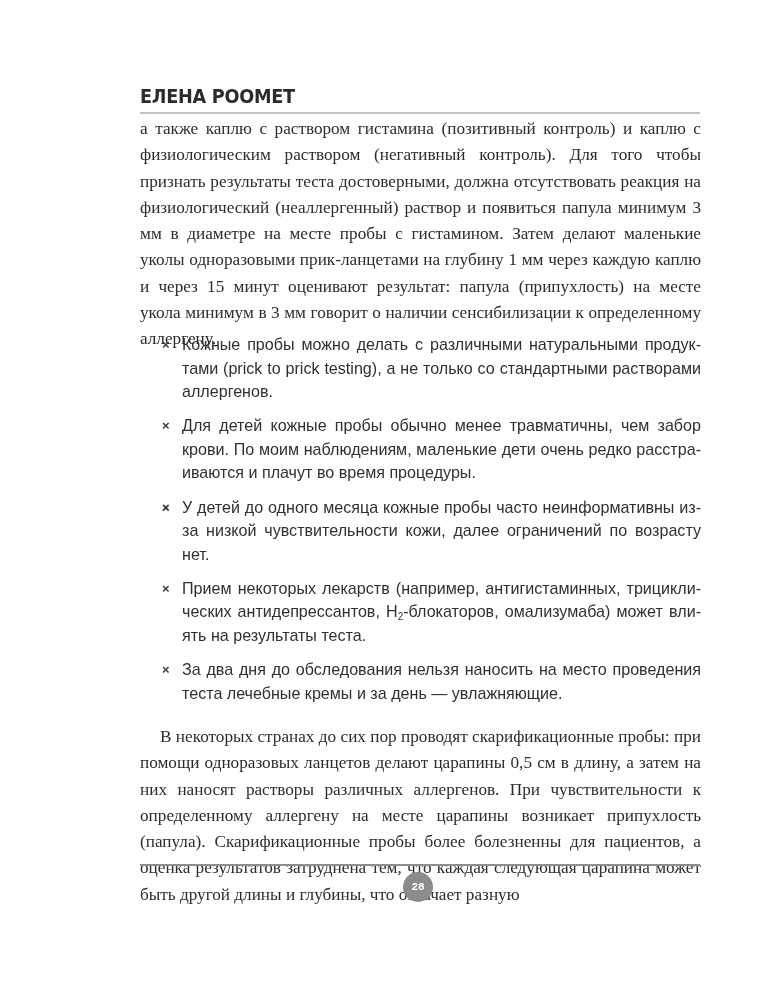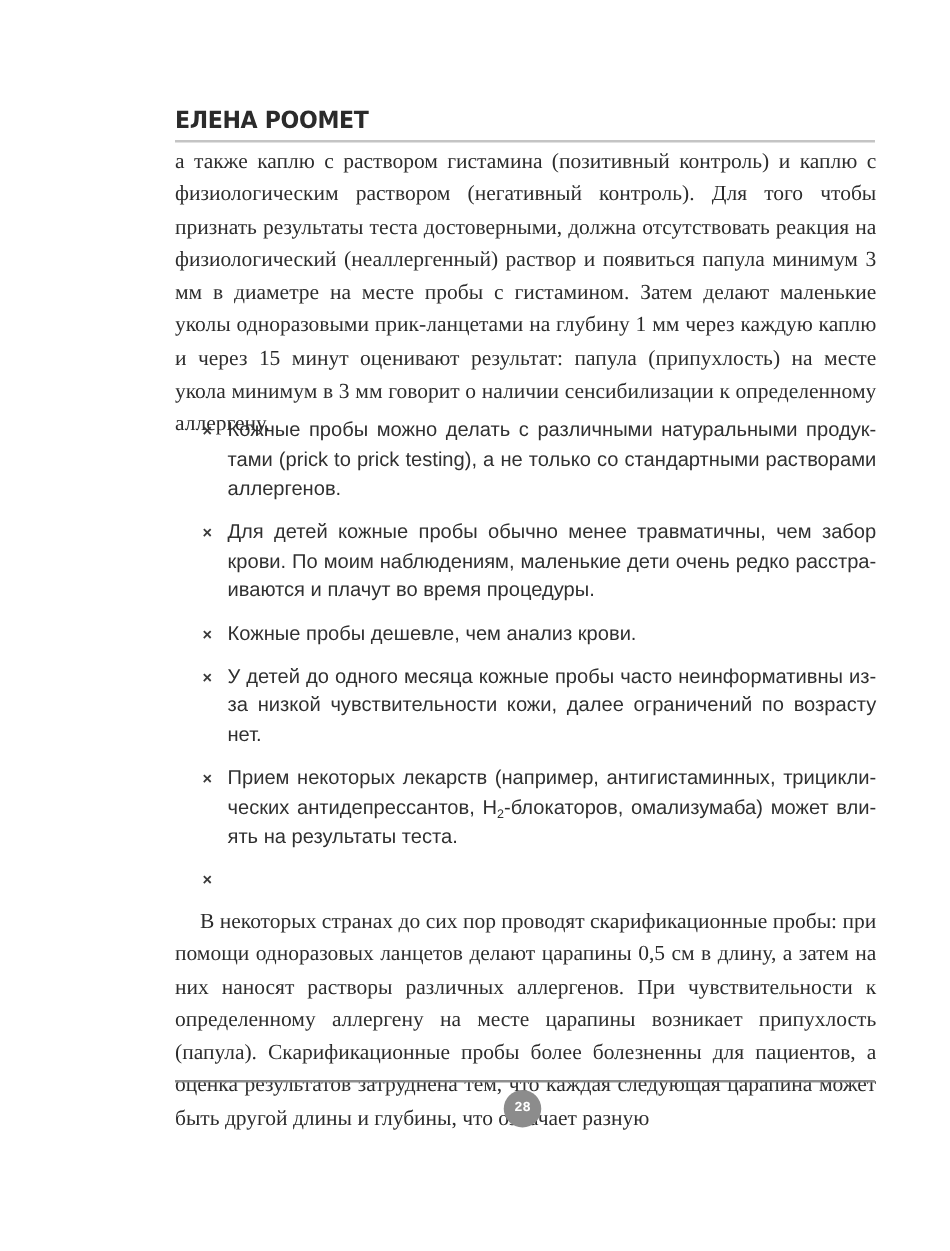--- a/index.html
+++ b/index.html
@@ -117,31 +117,31 @@
   <li>
     <span class="bullet-marker">×</span>
     <span>Кожные пробы можно делать с различными натуральными продук­тами (prick to prick testing), а не только со стандартными растворами аллергенов.</span>
   </li>
   <li>
     <span class="bullet-marker">×</span>
     <span>Для детей кожные пробы обычно менее травматичны, чем забор крови. По моим наблюдениям, маленькие дети очень редко расстра­иваются и плачут во время процедуры.</span>
   </li>
   <li>
     <span class="bullet-marker">×</span>
-    <span>Кожные пробы дешевле, чем анализ крови.</span>
   </li>
   <li>
     <span class="bullet-marker">×</span>
     <span>У детей до одного месяца кожные пробы часто неинформативны из-за низкой чувствительности кожи, далее ограничений по возрасту нет.</span>
   </li>
   <li>
     <span class="bullet-marker">×</span>
     <span><span>Прием некоторых лекарств (например, антигистаминных, трицикли­ческих антидепрессантов, H</span><span class="sub">2</span><span>-блокаторов, омализумаба) может вли­ять на результаты теста.</span></span>
   </li>
   <li>
     <span class="bullet-marker">×</span>
+    <span>За два дня до обследования нельзя наносить на место проведения теста лечебные кремы и за день — увлажняющие.</span>
   </li>
 </ul>
 
 <p class="body-text p2">В некоторых странах до сих пор проводят скарификационные про­бы: при помощи одноразовых ланцетов делают царапины 0,5 см в длину, а затем на них наносят растворы различных аллергенов. При чувстви­тельности к определенному аллергену на месте царапины возникает припухлость (папула). Скарификационные пробы более болезненны для пациентов, а оценка результатов затруднена тем, что каждая следующая царапина может быть другой длины и глубины, что означает разную</p>
 
 <div class="foot-rule"></div>
 <div class="page-number">28</div>
 
 </body></html>

